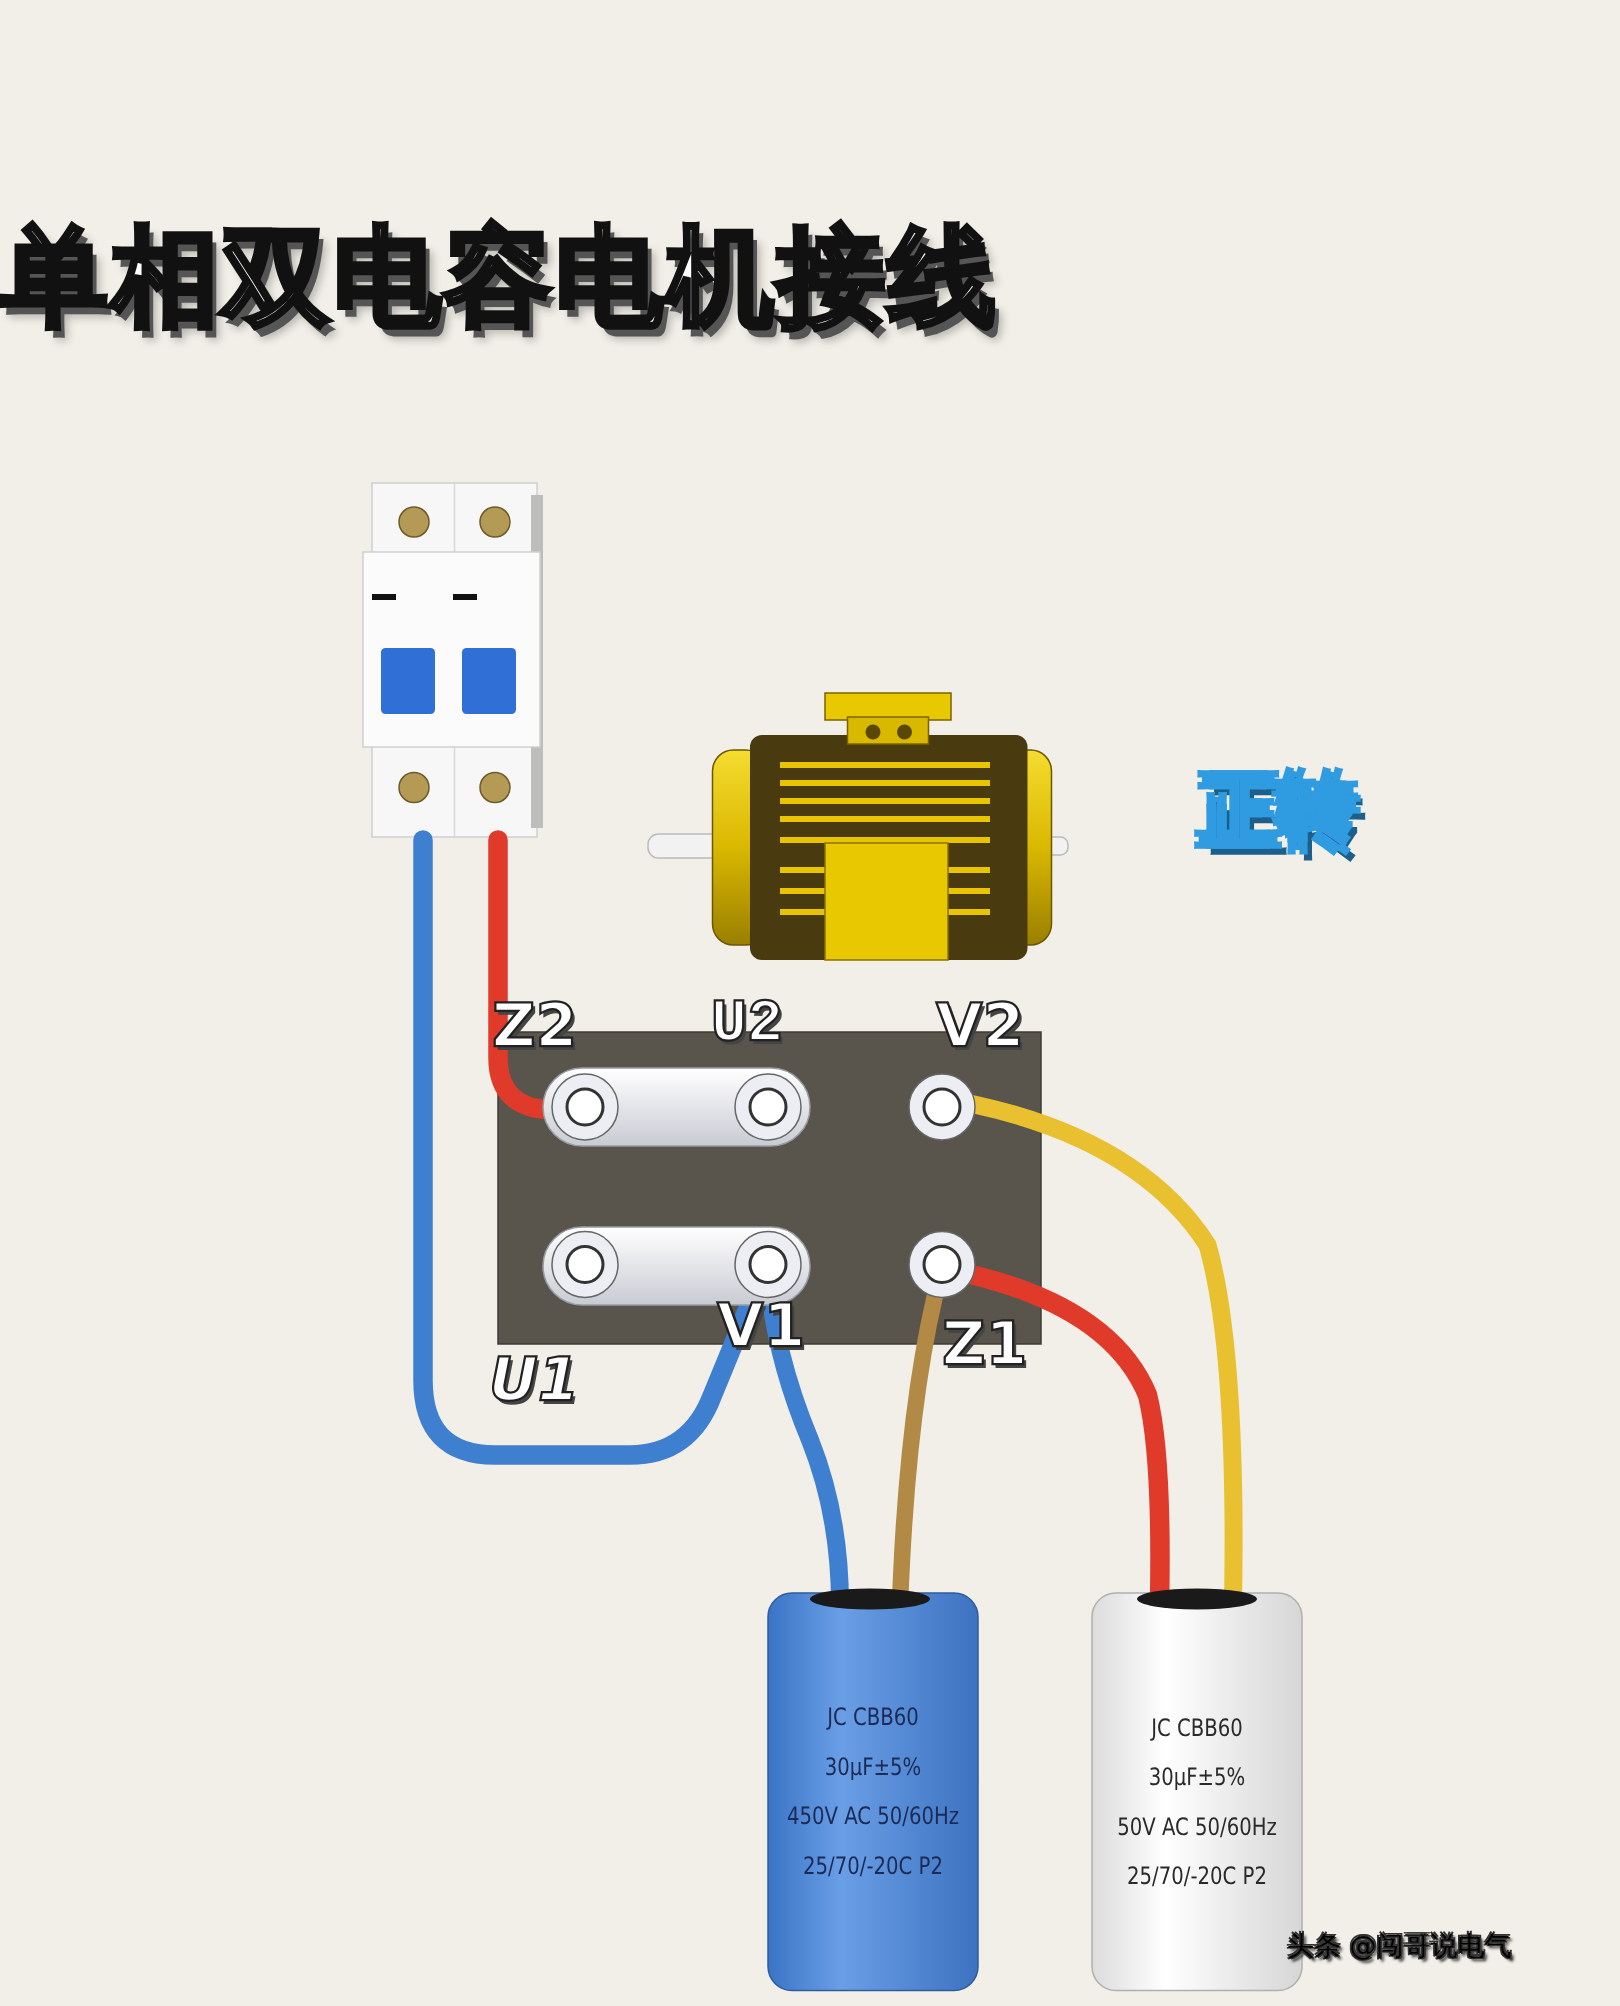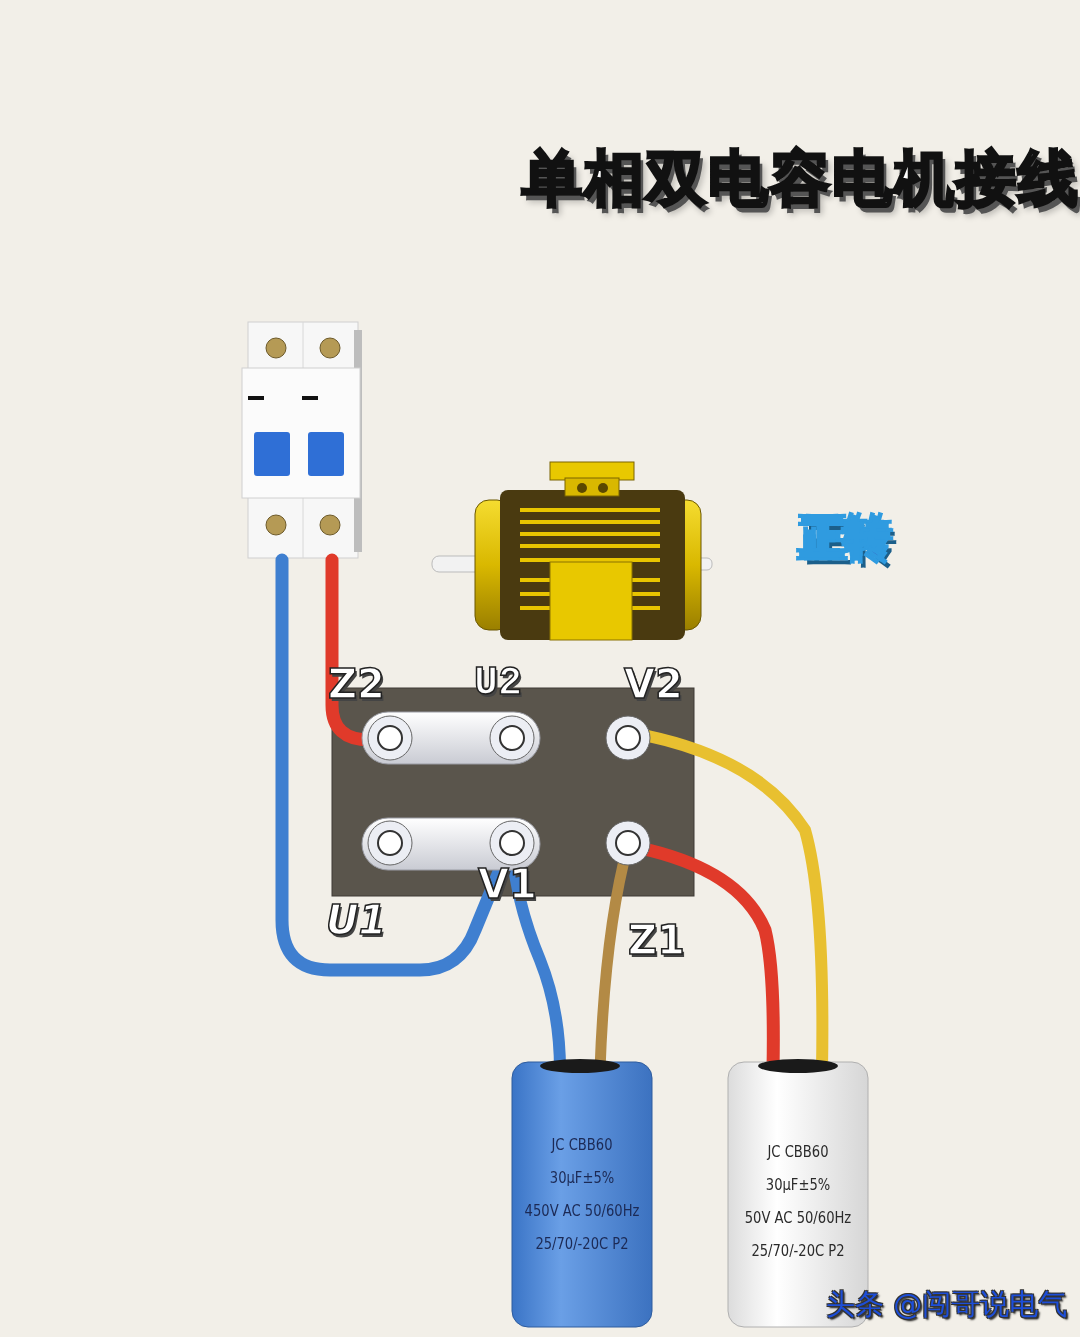--- a/index.html
+++ b/index.html
@@ -3,48 +3,48 @@
 <meta charset="utf-8">
 <style>
   html, body { margin: 0; padding: 0; }
   body {
     width: 1080px; height: 1337px; overflow: hidden;
     background: #f2efe8;
     font-family: "DejaVu Sans", sans-serif;
     position: relative;
   }
   .title {
-    position: absolute; left: 0; top: 148px; width: 1080px; text-align: right;
-    font-size: 60px; font-weight: bold; color: #ffffff; letter-spacing: 2px;
+    position: absolute; left: 0; top: 148px; width: 1080px; text-align: left;
+    font-size: 72px; font-weight: bold; color: #ffffff; letter-spacing: 2px;
     -webkit-text-stroke: 3px #111;
     text-shadow: 4px 6px 0 #555, 6px 8px 6px rgba(0,0,0,0.25);
     line-height: 1;
   }
   .badge {
     position: absolute; left: 800px; top: 515px;
-    font-size: 45px; font-weight: bold; color: #4c1d95;
+    font-size: 52px; font-weight: bold; color: #4c1d95;
     -webkit-text-stroke: 2px #2f9be0;
     text-shadow: -4px -4px 0 #2f9be0, 4px -4px 0 #2f9be0, -4px 4px 0 #2f9be0, 4px 4px 0 #2f9be0, 7px 8px 0 #1c5f8a;
     line-height: 1;
   }
   .term-label {
     position: absolute; font-size: 40px; font-weight: bold; color: #fff;
     -webkit-text-stroke: 1.5px #222;
     text-shadow: 2px 3px 0 #444;
     line-height: 1;
     text-align: right;
   }
   .cap-text {
     position: absolute; width: 160px; text-align: center;
     font-family: "DejaVu Sans", sans-serif; font-size: 16px; line-height: 33px;
     transform: scaleX(0.82);
   }
   .watermark {
-    position: absolute; left: 826px; top: 1285px;
-    font-size: 29px; color: #1d4ed8;
+    position: absolute; left: 858px; top: 1285px;
+    font-size: 18px; color: #000000;
     text-shadow: 1px 1px 0 #333, -1px -1px 0 #333, 1px -1px 0 #333, -1px 1px 0 #333, 2px 2px 2px #000;
   }
   svg { position: absolute; left: 0; top: 0; }
 </style>
 </head>
 <body>
 
 <div class="title">单相双电容电机接线</div>
 
 <svg width="1080" height="1337" viewBox="0 0 1080 1337">
@@ -158,21 +158,21 @@
   </g>
 </svg>
 
 <div class="badge">正转</div>
 
 <div class="term-label" style="left:328px;top:664px;">Z2</div>
 <div class="term-label" style="left:474px;top:664px;font-family:Liberation Mono, monospace;">U2</div>
 <div class="term-label" style="left:624px;top:664px;">V2</div>
 <div class="term-label" style="left:326px;top:900px;font-style:italic;">U1</div>
 <div class="term-label" style="left:478px;top:864px;">V1</div>
-<div class="term-label" style="left:628px;top:920px;">Z1</div>
+<div class="term-label" style="left:628px;top:876px;">Z1</div>
 
 <div class="cap-text" style="left:502px;top:1128px;color:#1c2a55;">
   <div>JC  CBB60</div>
   <div>30μF±5%</div>
   <div>450V AC  50/60Hz</div>
   <div>25/70/-20C   P2</div>
 </div>
 <div class="cap-text" style="left:718px;top:1135px;color:#2a2a2a;">
   <div>JC  CBB60</div>
   <div>30μF±5%</div>

